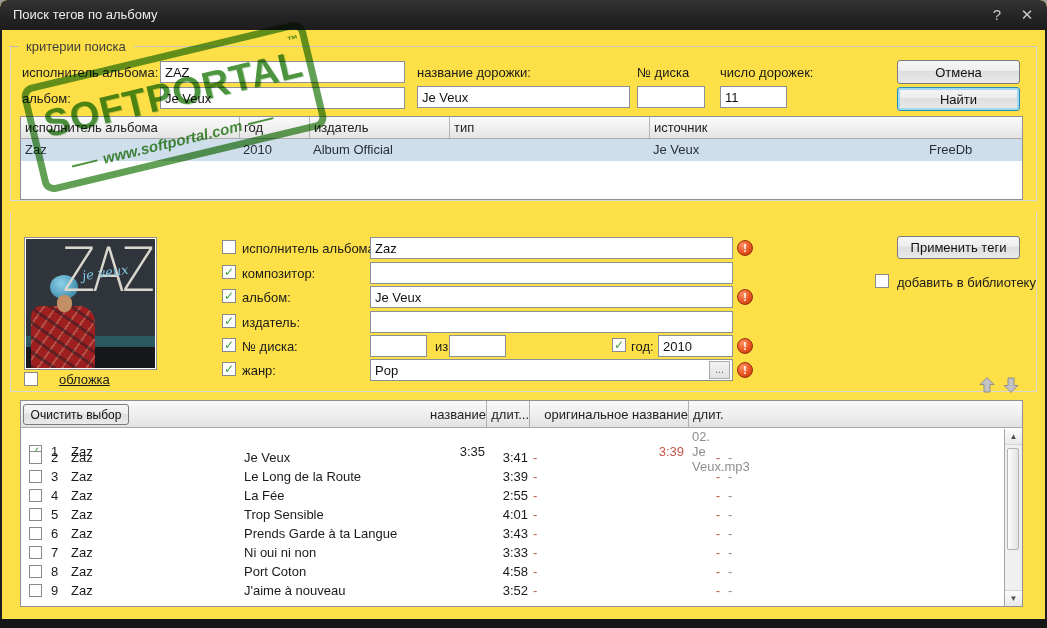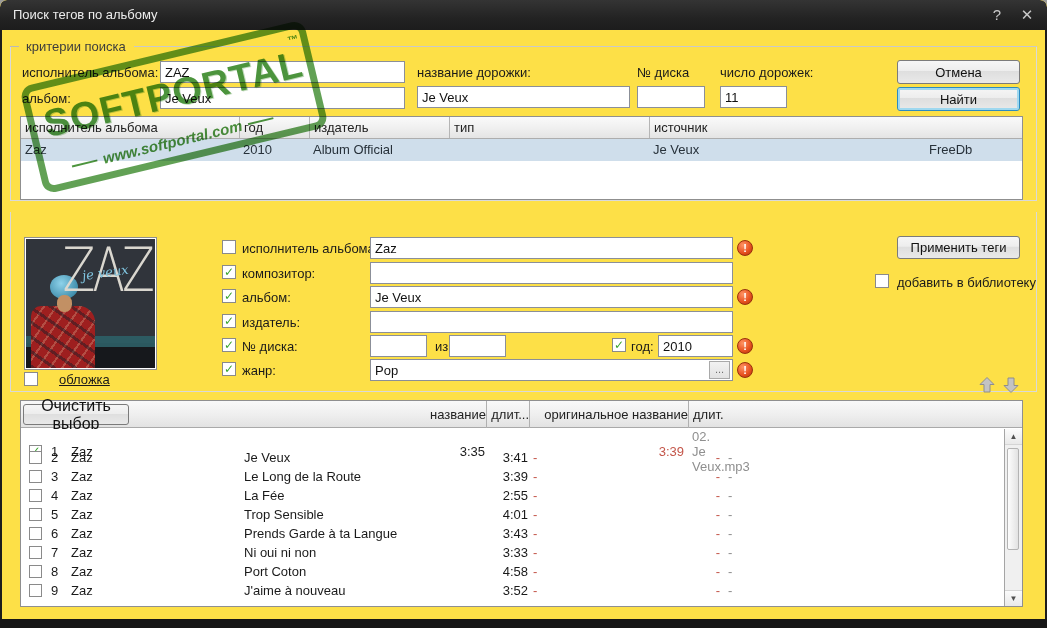--- a/index.html
+++ b/index.html
@@ -304,21 +304,21 @@
   </span>
   <span class="move-btn" style="left:1002px; top:376px;">
     <svg width="18" height="18" viewBox="0 0 18 18">
         <path d="M9 16.5 L2 9.5 H6 V2 H12 V9.5 H16 Z" fill="#c3c3c3" stroke="#8e8e8e" stroke-width="1"></path>
       </svg>
   </span>
 
   <div class="trk-table">
     <div class="trk-grid trk-header">
       <div class="hbtn-holder">
-        <button class="btn" style="left:2px; top:3px; width:106px; height:21px; font-size:16px;">Очистить выбор</button>
+        <button class="btn" style="left:2px; top:3px; width:106px; height:21px; font-size:12px;">Очистить выбор</button>
       </div>
       <div class="hcell">название</div>
       <div class="hcell sep">длит...</div>
       <div class="hcell sep">оригинальное название</div>
       <div class="hcell sep">длит...</div>
     </div>
 
     <div class="trk-rows">
       <div class="trk-grid trk-row">
         <span class="cb on"></span>

